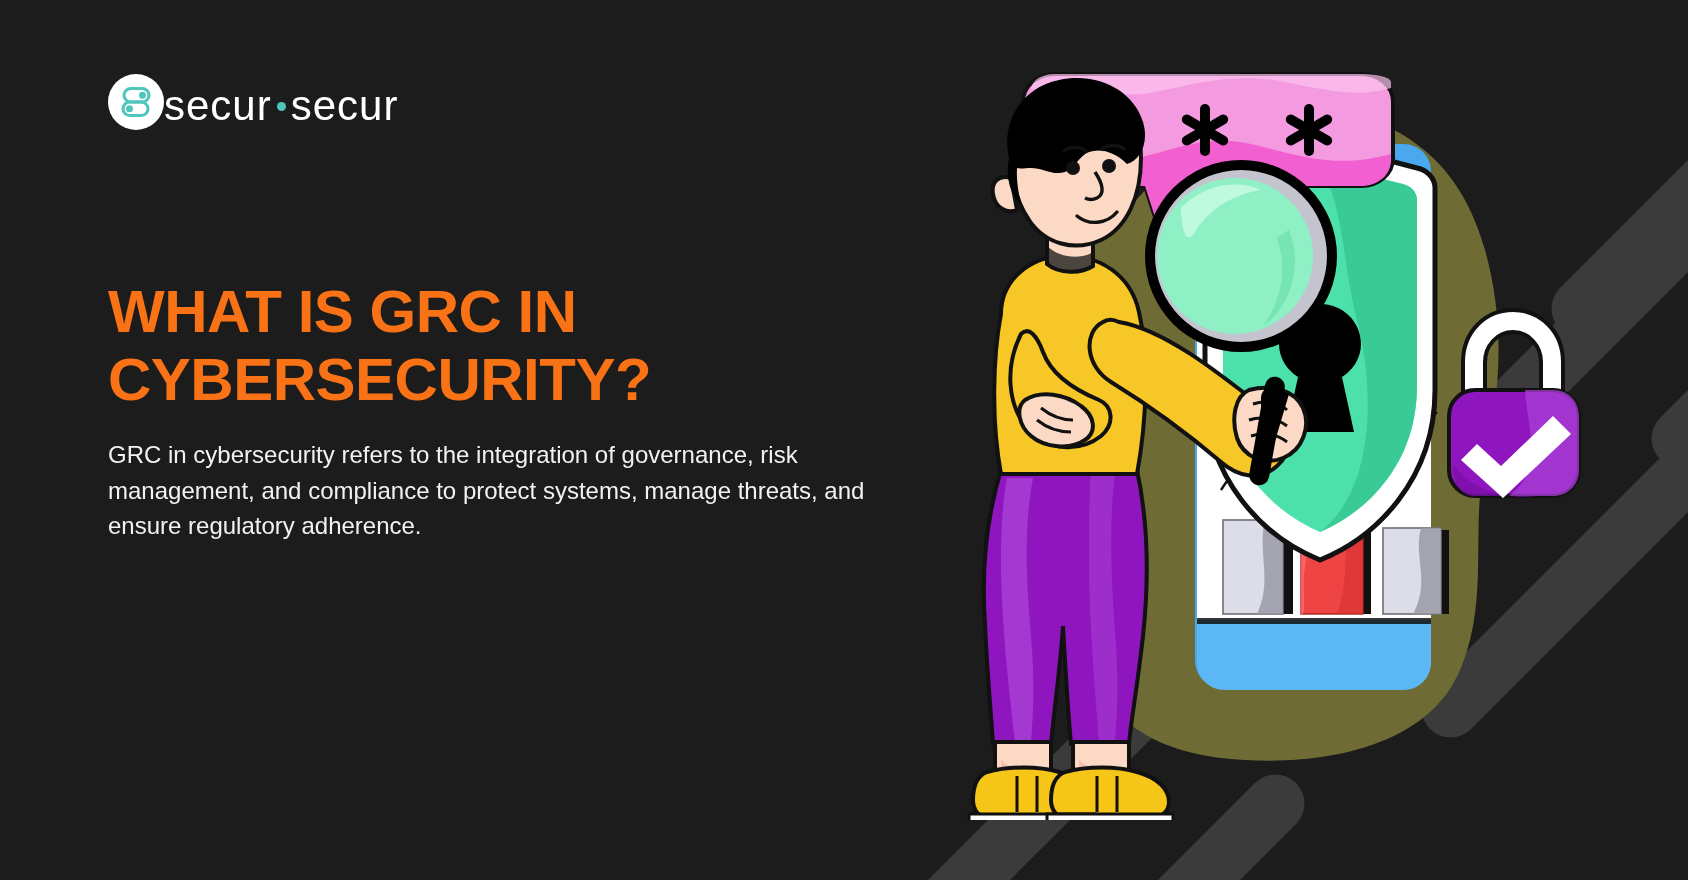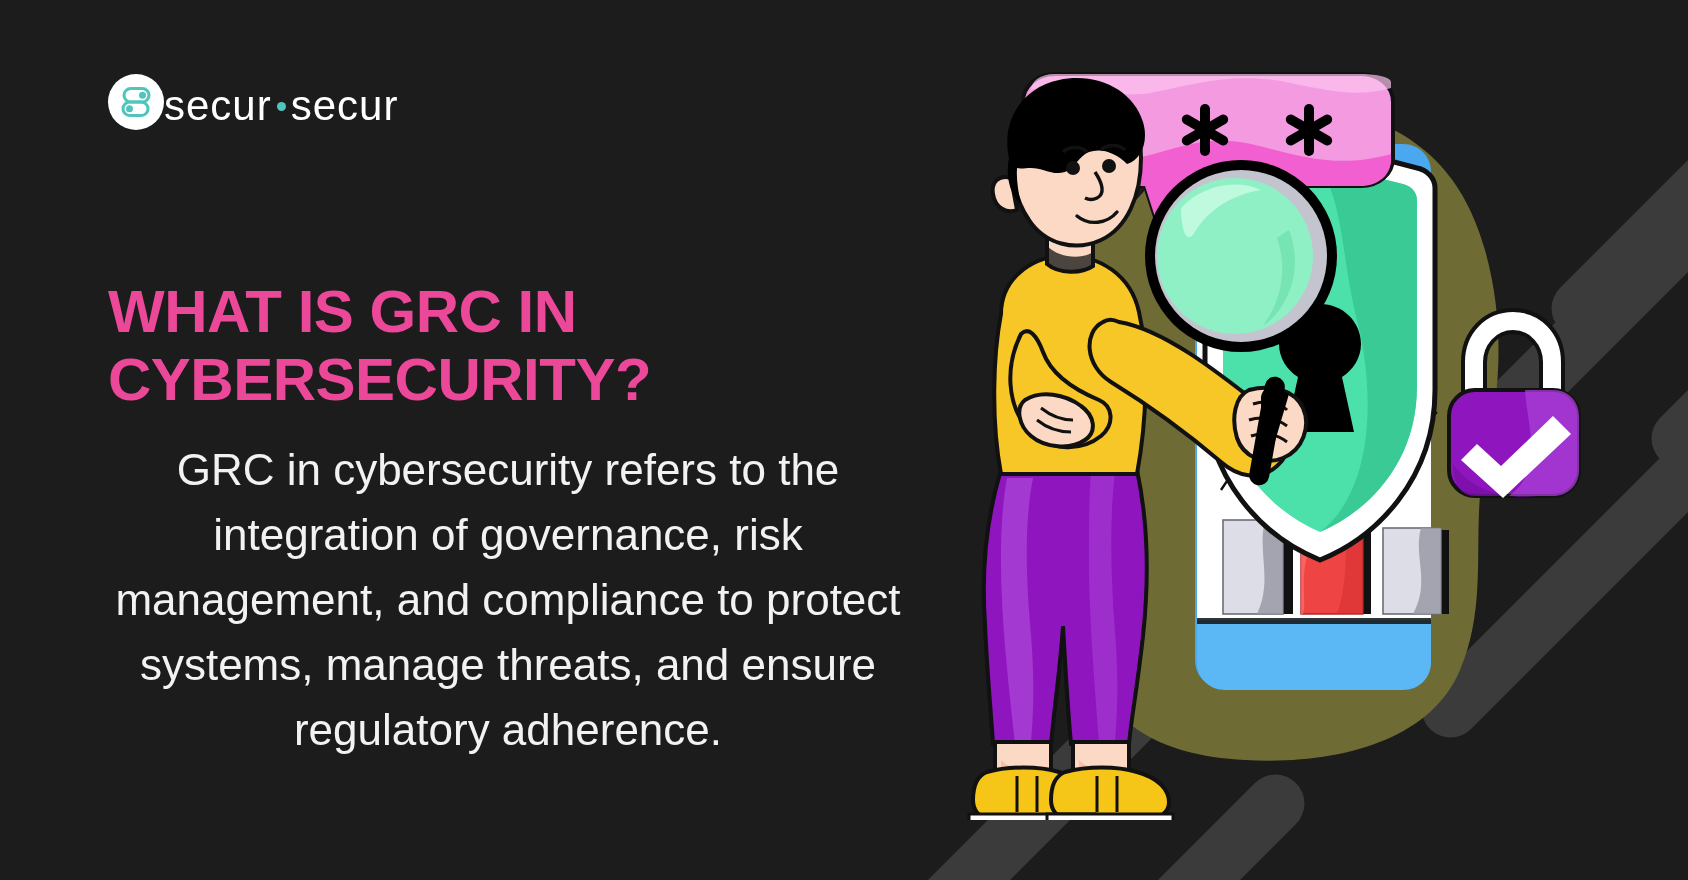--- a/index.html
+++ b/index.html
@@ -33,33 +33,32 @@
     white-space:nowrap;
     display:flex;align-items:center;gap:0px;
   }
   .logo-word .teal-dot{
     display:inline-block;width:9px;height:9px;border-radius:50%;
     background:#4fc6bb;margin:0 5px;vertical-align:middle;
   }
 
   .headline{
     position:absolute;left:108px;top:278px;width:760px;
-    color:#ec4899;
+    color:#f97316;
     font-size:60px;line-height:1.13;
     font-weight:bold;
     letter-spacing:-0.5px;
     margin:0;
   }
   .subcopy{
     position:absolute;left:108px;top:437px;width:800px;
     color:#f2f2f2;
-    font-size:44px;line-height:1.48;
+    font-size:24px;line-height:1.48;
     font-weight:400;
     margin:0;
-    text-align:center;
   }
 
   
   .illo{position:absolute;left:905px;top:60px;width:700px;height:760px;}
   .illo svg{display:block;}
 </style>
 </head>
 <body>
 
 <div class="canvas">

